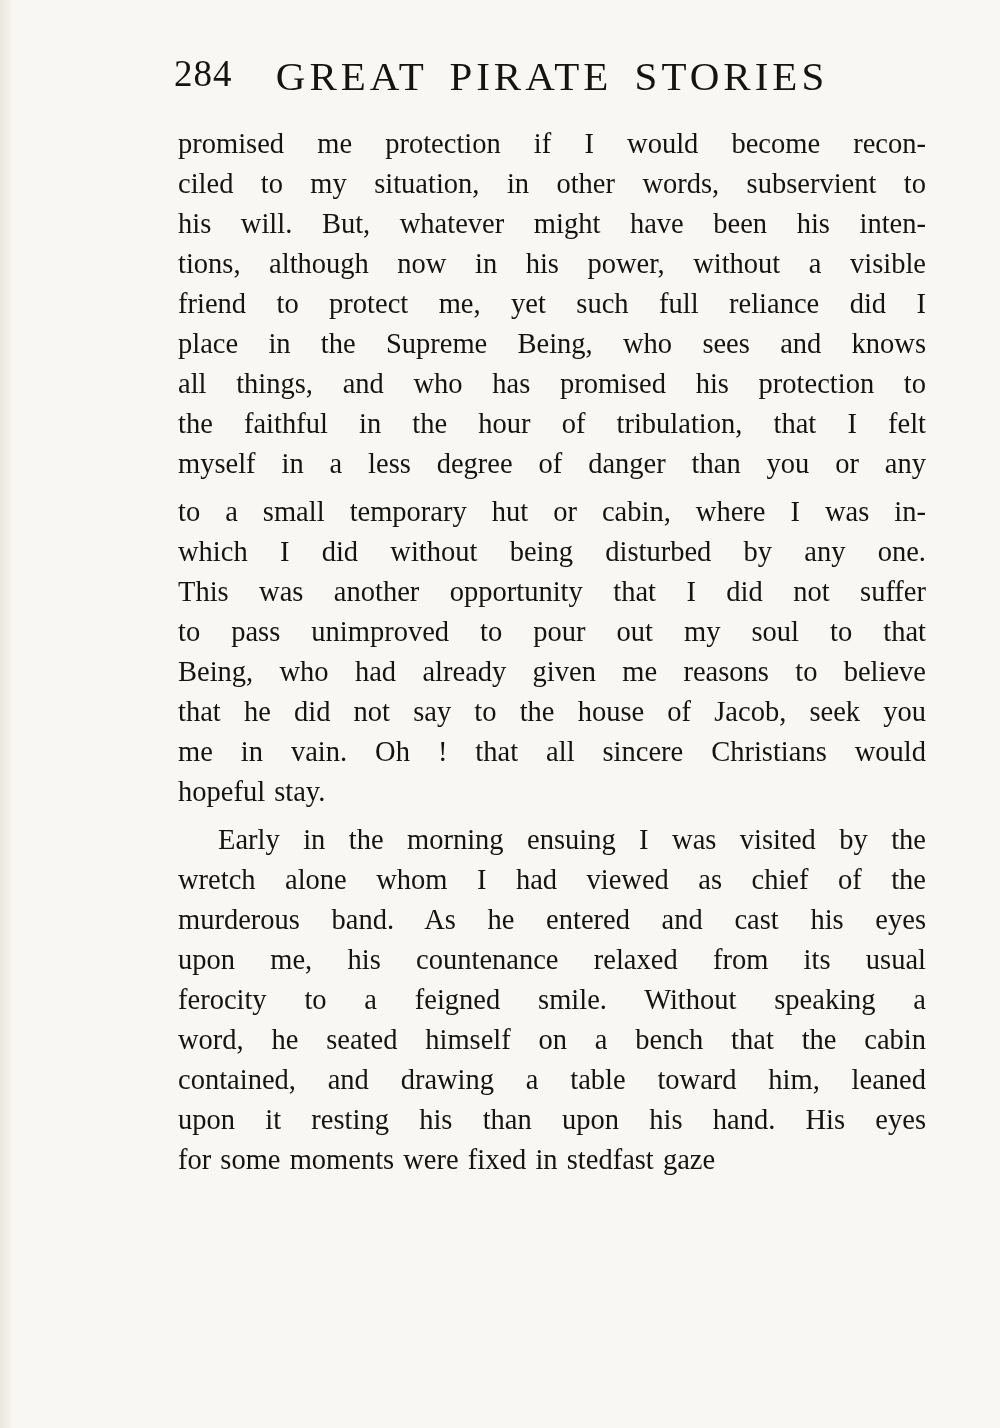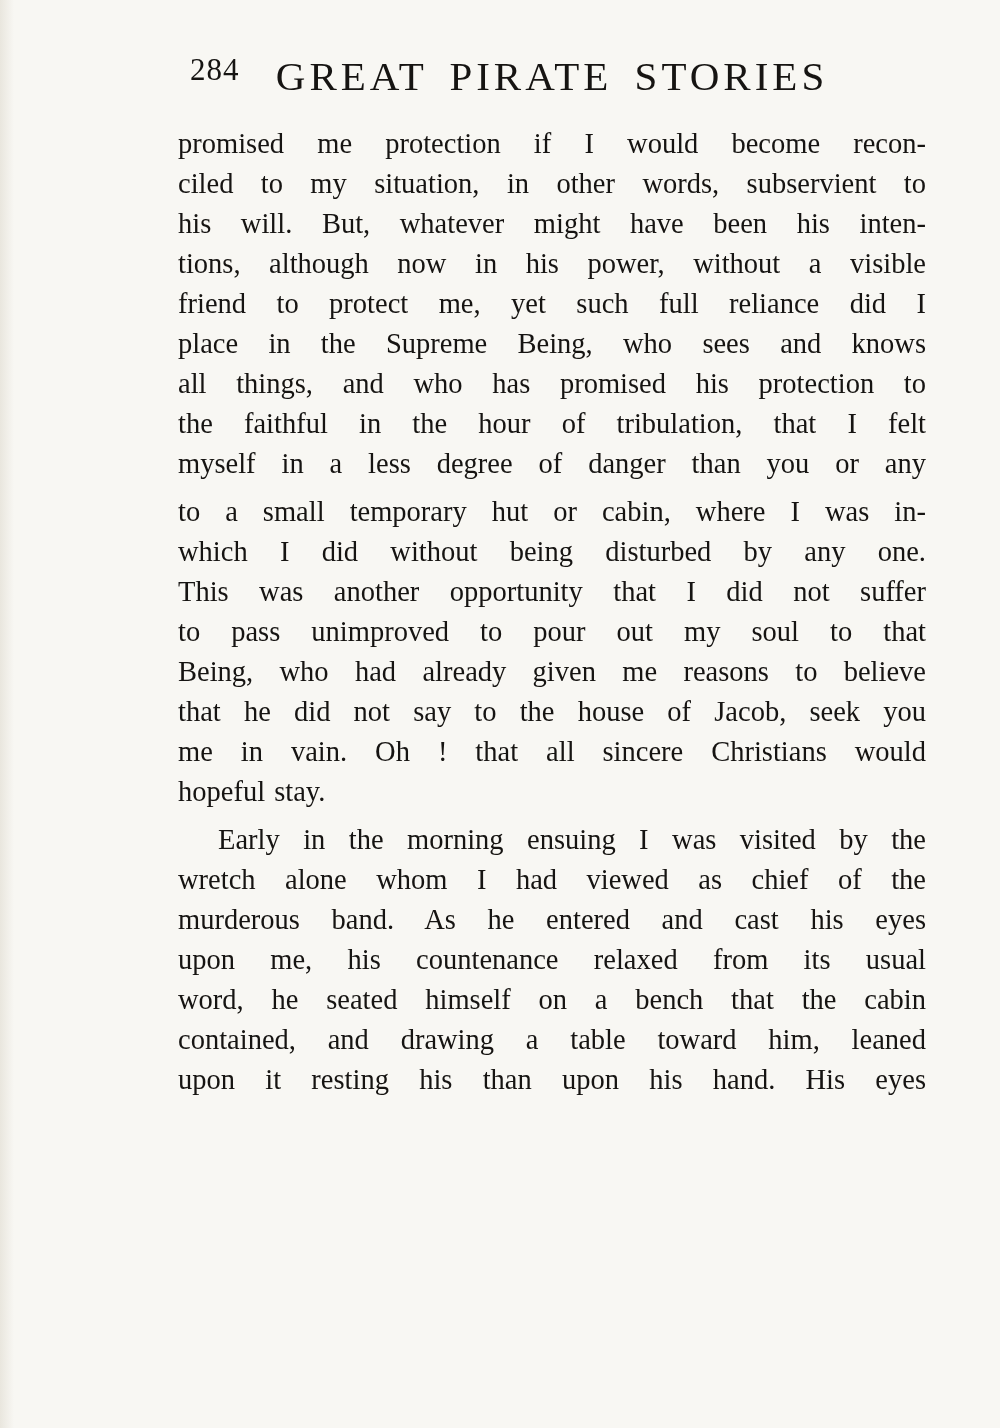--- a/index.html
+++ b/index.html
@@ -18,23 +18,23 @@
     padding: 52px 66px 40px 170px;
     overflow: hidden;
   }
   header {
     position: relative;
     height: 46px;
     margin-bottom: 26px;
   }
   .page-number {
     position: absolute;
-    left: 20px;
+    left: 4px;
     top: 0;
-    font-size: 31px;
+    font-size: 37px;
     letter-spacing: 1px;
   }
   .book-title {
     display: block;
     text-align: center;
     font-size: 41px;
     letter-spacing: 4px;
     word-spacing: 8px;
   }
   main {
@@ -86,18 +86,20 @@
         <div class="line">Being, who had already given me reasons to believe</div>
         <div class="line">that he did not say to the house of Jacob, seek you</div>
         <div class="line">me in vain.  Oh ! that all sincere Christians would</div>
         <div class="line last">hopeful stay.</div>
       </div>
       <div class="paragraph">
         <div class="line indent">Early in the morning ensuing I was visited by the</div>
         <div class="line">wretch alone whom I had viewed as chief of the</div>
         <div class="line">murderous band.  As he entered and cast his eyes</div>
         <div class="line">upon me, his countenance relaxed from its usual</div>
+        <div class="line">ferocity to a feigned smile.  Without speaking a</div>
         <div class="line">word, he seated himself on a bench that the cabin</div>
         <div class="line">contained, and drawing a table toward him, leaned</div>
         <div class="line">upon it resting his than upon his hand.  His eyes</div>
+        <div class="line last">for some moments were fixed in stedfast gaze</div>
       </div>
     </main>
 </div>
 
 </body></html>

